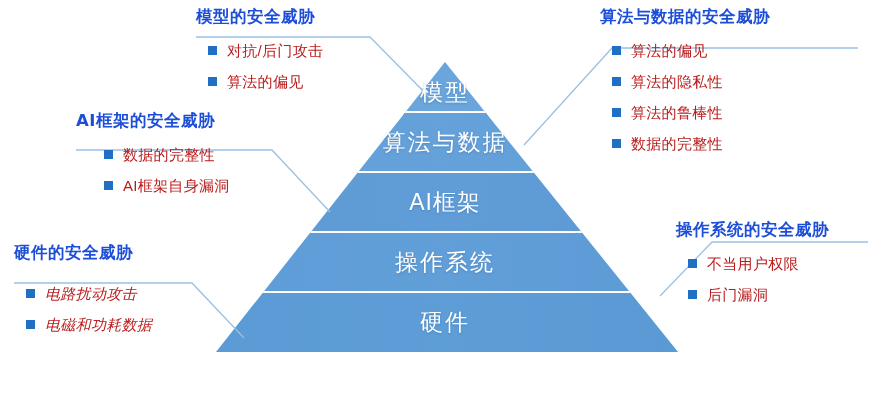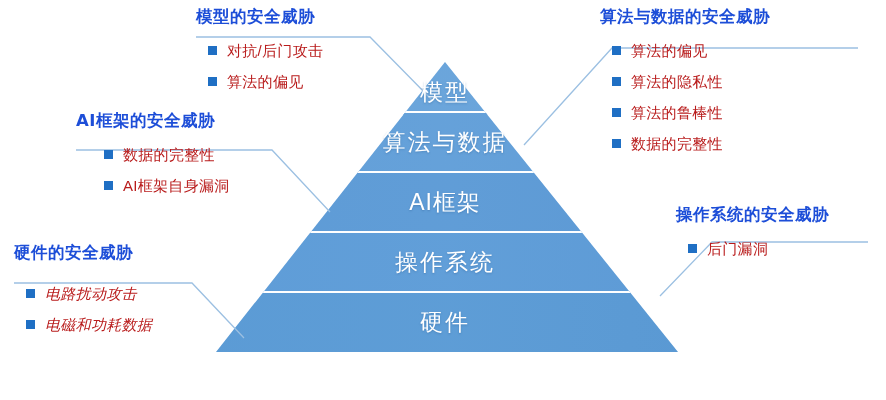--- a/index.html
+++ b/index.html
@@ -67,21 +67,21 @@
   
   #co-model{left:196px;top:6px;}
   #co-model ul{margin-top:7px;margin-left:12px;}
 
   #co-algo{left:600px;top:6px;}
   #co-algo ul{margin-top:7px;margin-left:12px;}
 
   #co-frame{left:76px;top:110px;}
   #co-frame ul{margin-top:7px;margin-left:28px;}
 
-  #co-os{left:676px;top:204px;}
+  #co-os{left:676px;top:219px;}
   #co-os ul{margin-top:7px;margin-left:12px;}
 
   #co-hw{left:14px;top:242px;}
   #co-hw ul{margin-top:14px;margin-left:12px;font-style:italic;}
 </style>
 </head>
 <body>
 
 <div id="stage">
 
@@ -189,20 +189,24 @@
           <span>AI框架自身漏洞</span>
         </li>
     </ul>
   </div>
 
   <div class="callout" id="co-os">
     <h3>操作系统的安全威胁</h3>
     <ul>
       <li>
           <span class="bullet"></span>
+          <span>不当用户权限</span>
+        </li>
+      <li>
+          <span class="bullet"></span>
           <span>后门漏洞</span>
         </li>
     </ul>
   </div>
 
   <div class="callout" id="co-hw">
     <h3>硬件的安全威胁</h3>
     <ul>
       <li>
           <span class="bullet"></span>

